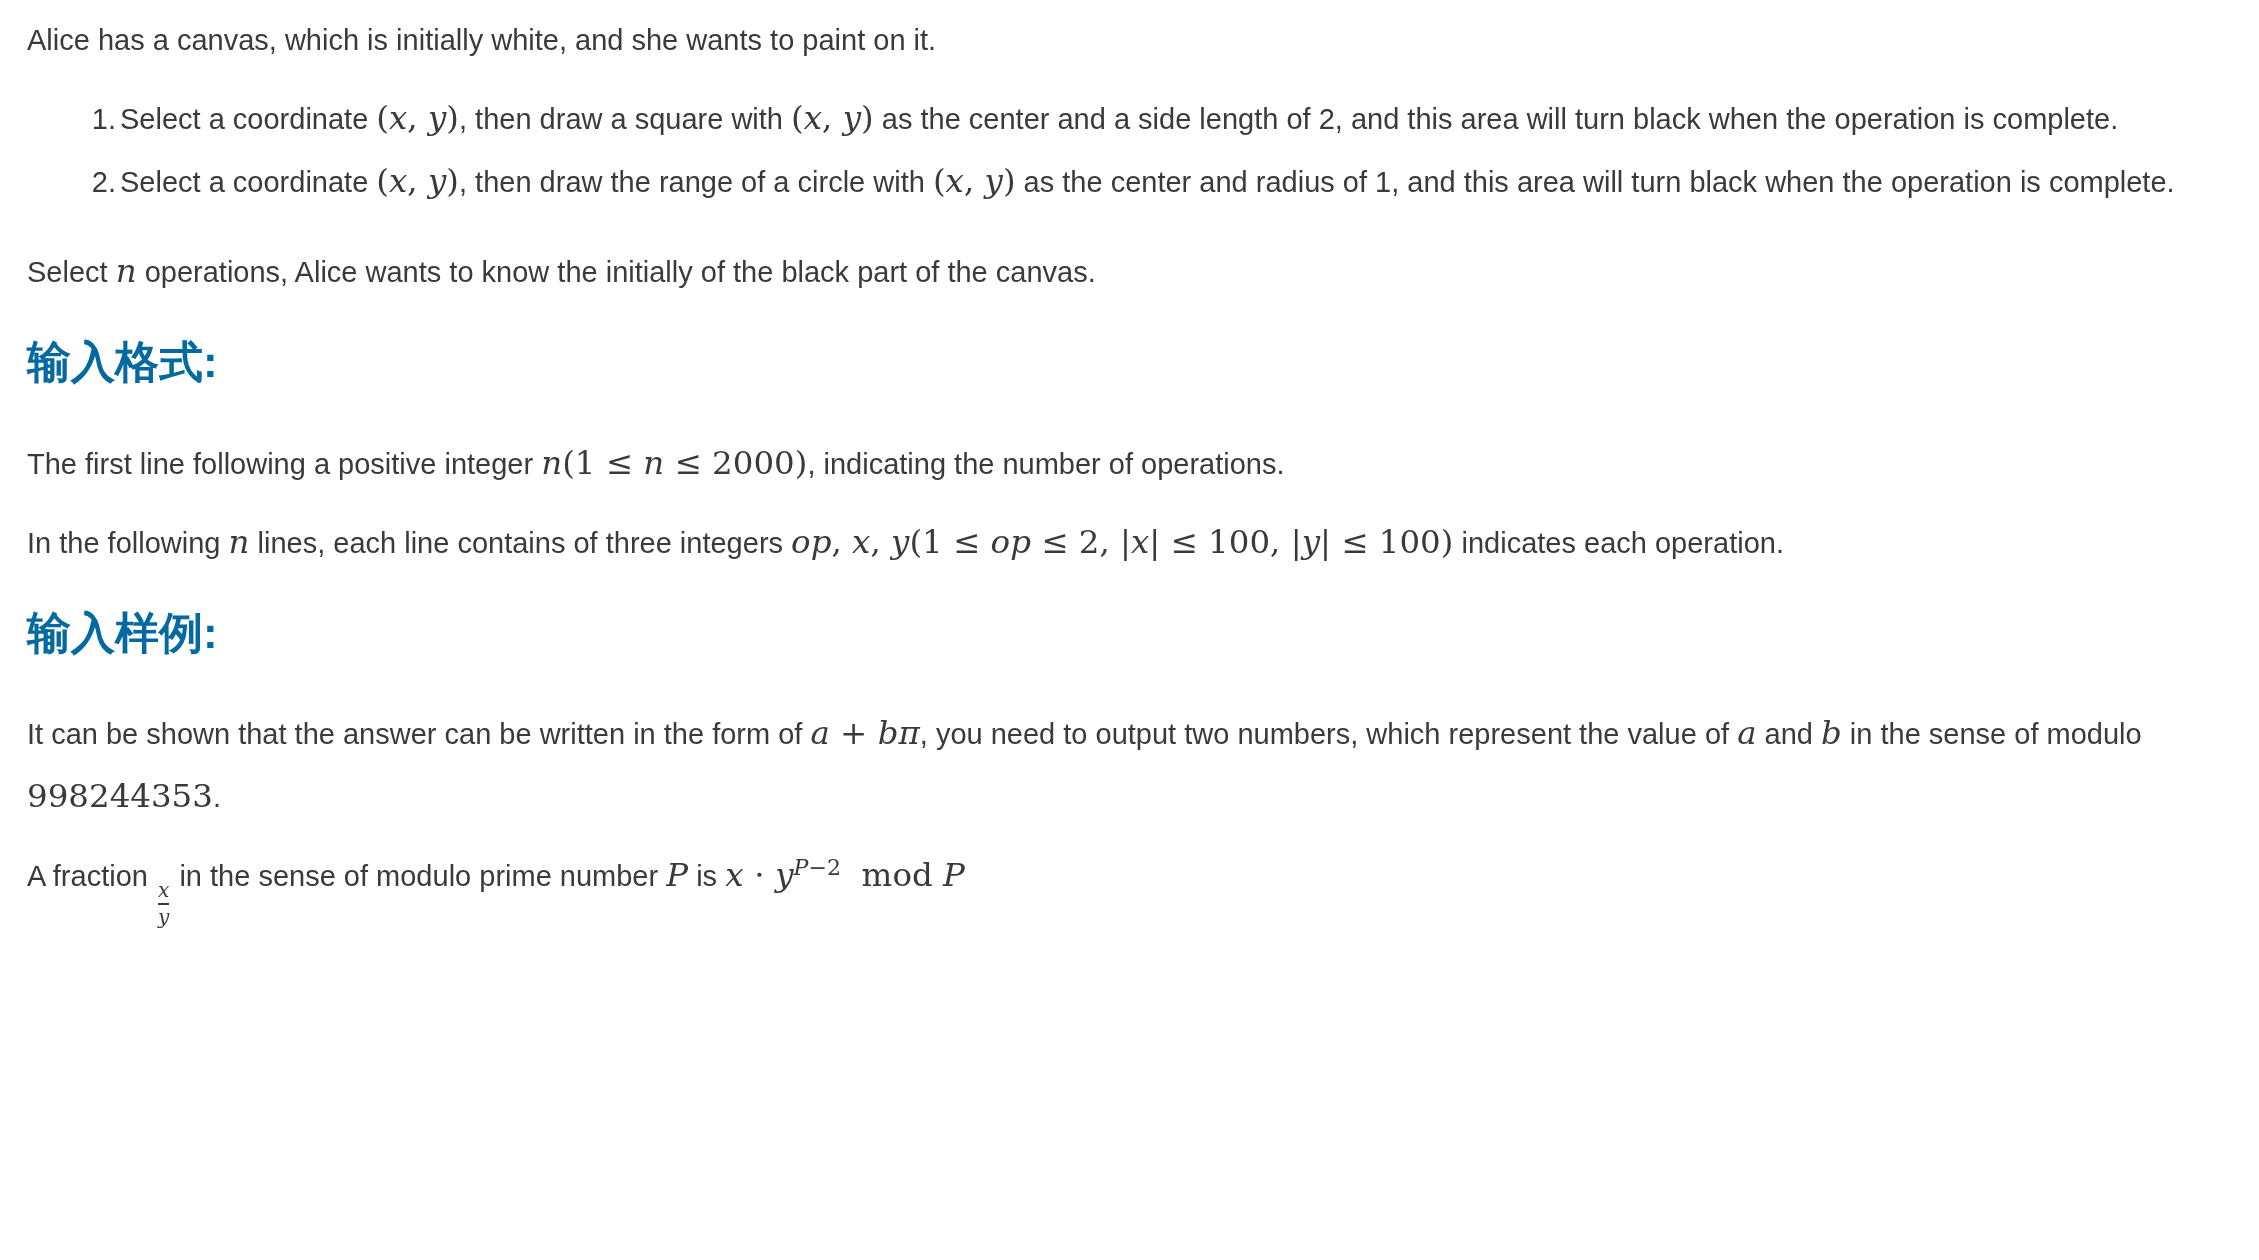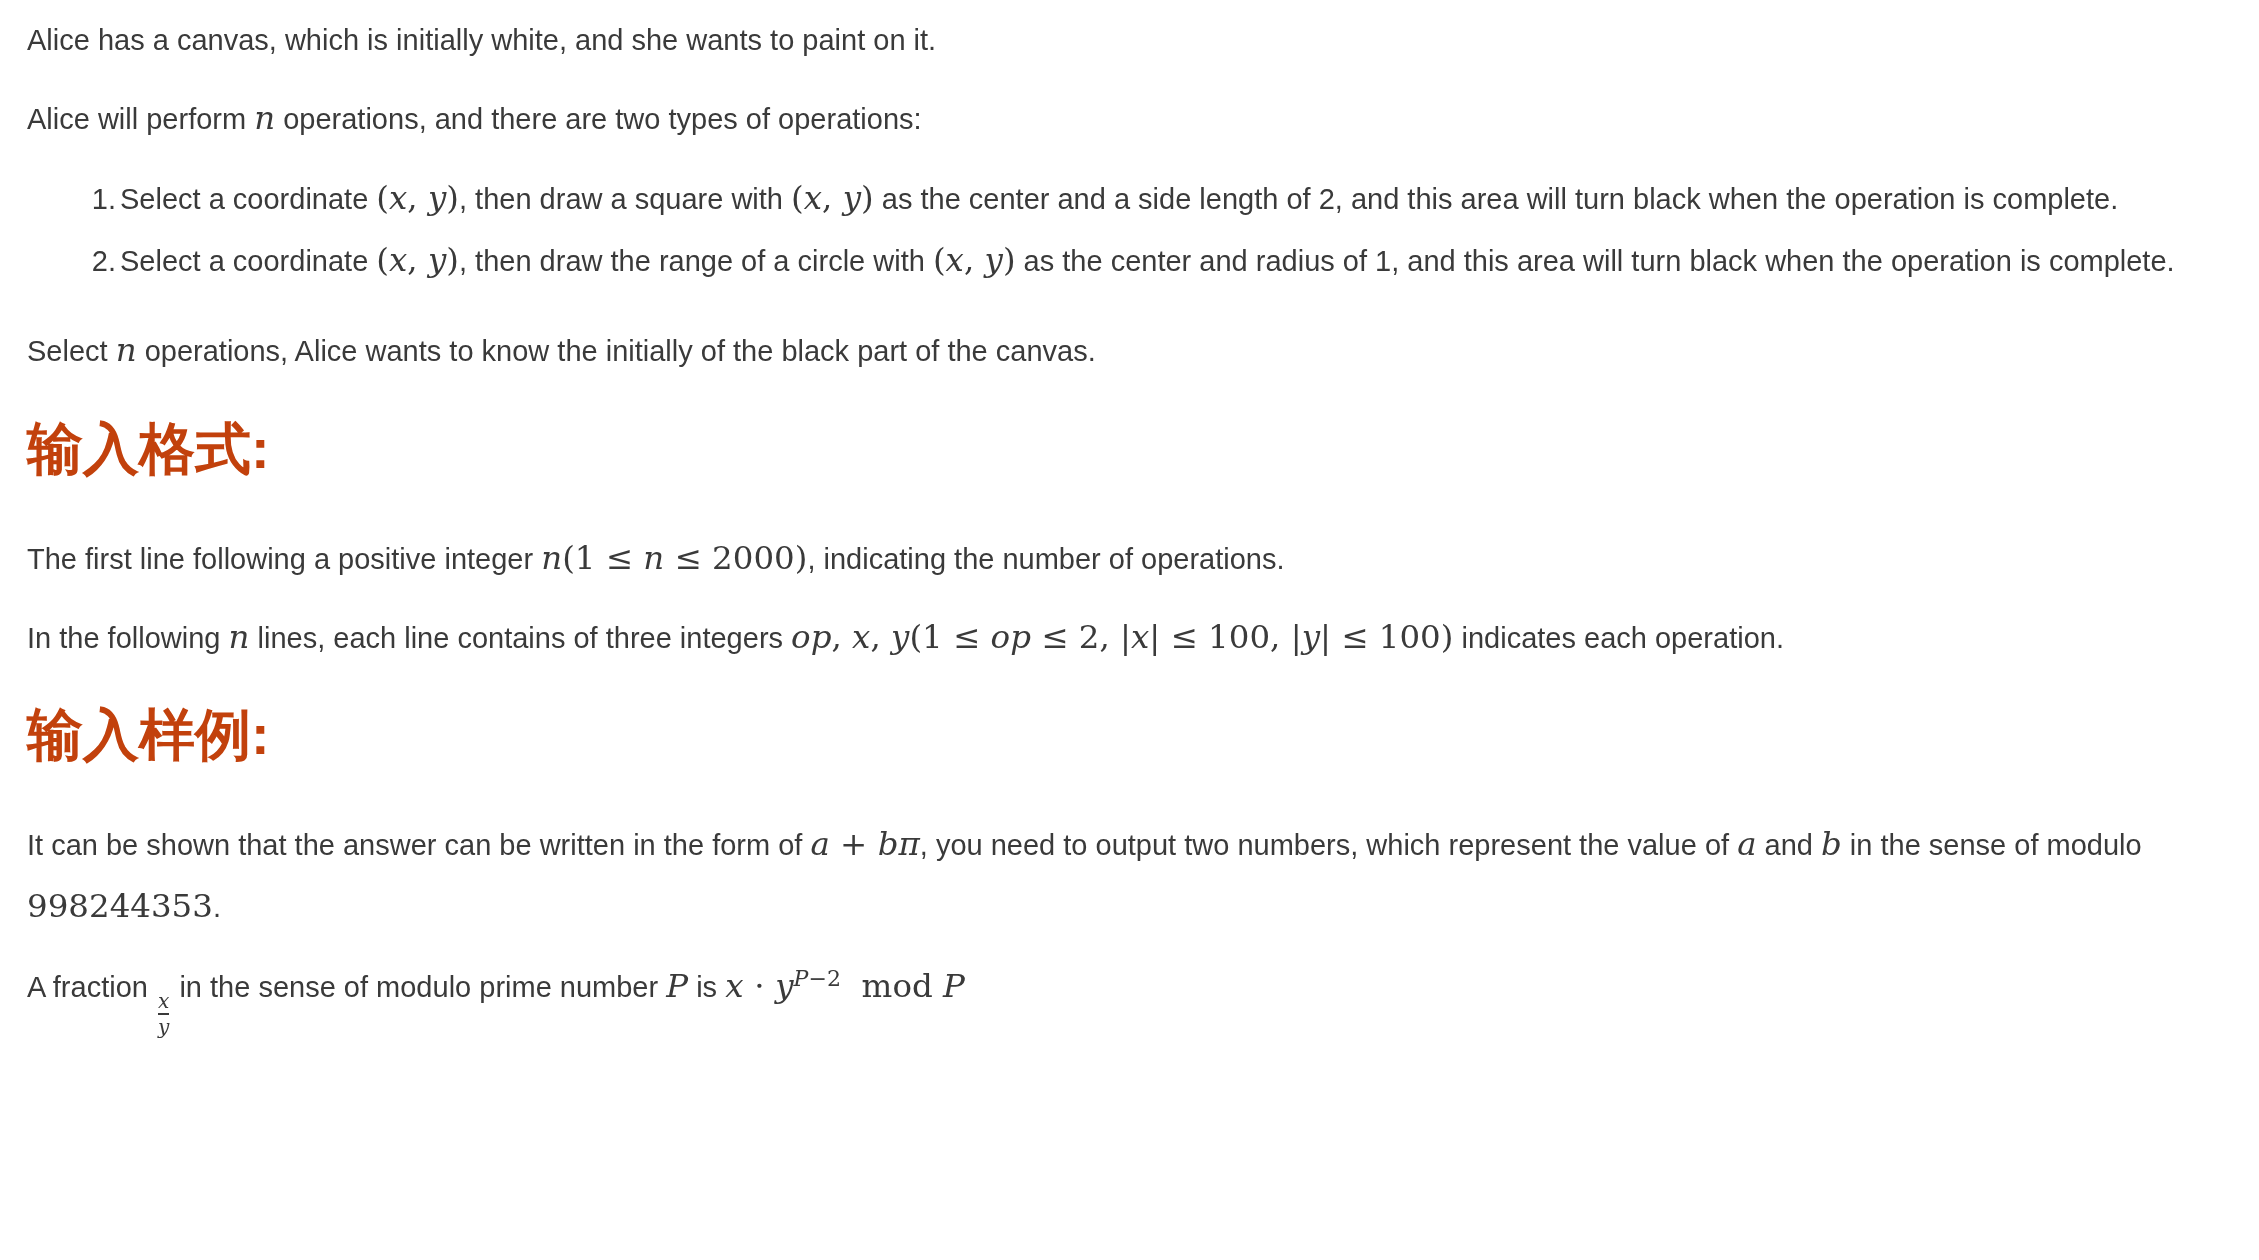--- a/index.html
+++ b/index.html
@@ -20,39 +20,38 @@
   p.para{margin:0 0 17px 0;}
   
   .math{font-family:"DejaVu Serif","Liberation Serif",serif;font-size:1.12em;line-height:0;white-space:pre-wrap;}
   .math .mi{font-style:italic;}
   .math .mu{font-style:normal;}
   sup.msup{font-size:0.68em;line-height:0;vertical-align:0.5em;}
   .mfrac{display:inline-flex;flex-direction:column;align-items:center;vertical-align:-0.55em;font-size:0.62em;line-height:1.12;margin:0 2px;}
   .mfb{align-self:stretch;border-top:2px solid currentColor;margin:1px 0;height:0;}
   
   h2.section-heading{
-    font-size:56px;
+    font-size:44px;
     line-height:1.3;
     font-weight:700;
     margin:30px 0 42px 0;
-    color:#c2410c;
+    color:#0369a1;
   }
   
   ol.ops-list{list-style:none;margin:0 0 28px 0;padding:0 0 0 93px;}
   ol.ops-list li{position:relative;margin:0;}
   .li-number{position:absolute;left:-40px;top:0;width:36px;text-align:right;}
 </style>
 </head>
 <body>
 
 <div class="page">
 
   <p class="para"><span>Alice has a canvas, which is initially white, and she wants to paint on it.</span></p>
 
-  <p class="para"><span>Alice will perform </span><span class="math"><span class="mi">n</span></span><span> operations, and there are two types of operations:</span></p>
 
   <ol class="ops-list">
     <li><span class="li-number">1.</span><span>Select a coordinate </span><span class="math"><span class="mu">(</span><span class="mi">x</span><span class="mu">, </span><span class="mi">y</span><span class="mu">)</span></span><span>, then draw a square with </span><span class="math"><span class="mu">(</span><span class="mi">x</span><span class="mu">, </span><span class="mi">y</span><span class="mu">)</span></span><span> as the center and a side length of 2, and this area will turn black when the operation is complete.</span></li>
     <li><span class="li-number">2.</span><span>Select a coordinate </span><span class="math"><span class="mu">(</span><span class="mi">x</span><span class="mu">, </span><span class="mi">y</span><span class="mu">)</span></span><span>, then draw the range of a circle with </span><span class="math"><span class="mu">(</span><span class="mi">x</span><span class="mu">, </span><span class="mi">y</span><span class="mu">)</span></span><span> as the center and radius of 1, and this area will turn black when the operation is complete.</span></li>
   </ol>
 
   <p class="para"><span>Select </span><span class="math"><span class="mi">n</span></span><span> operations, Alice wants to know the initially of the black part of the canvas.</span></p>
 
   <h2 class="section-heading">输入格式:</h2>
 

